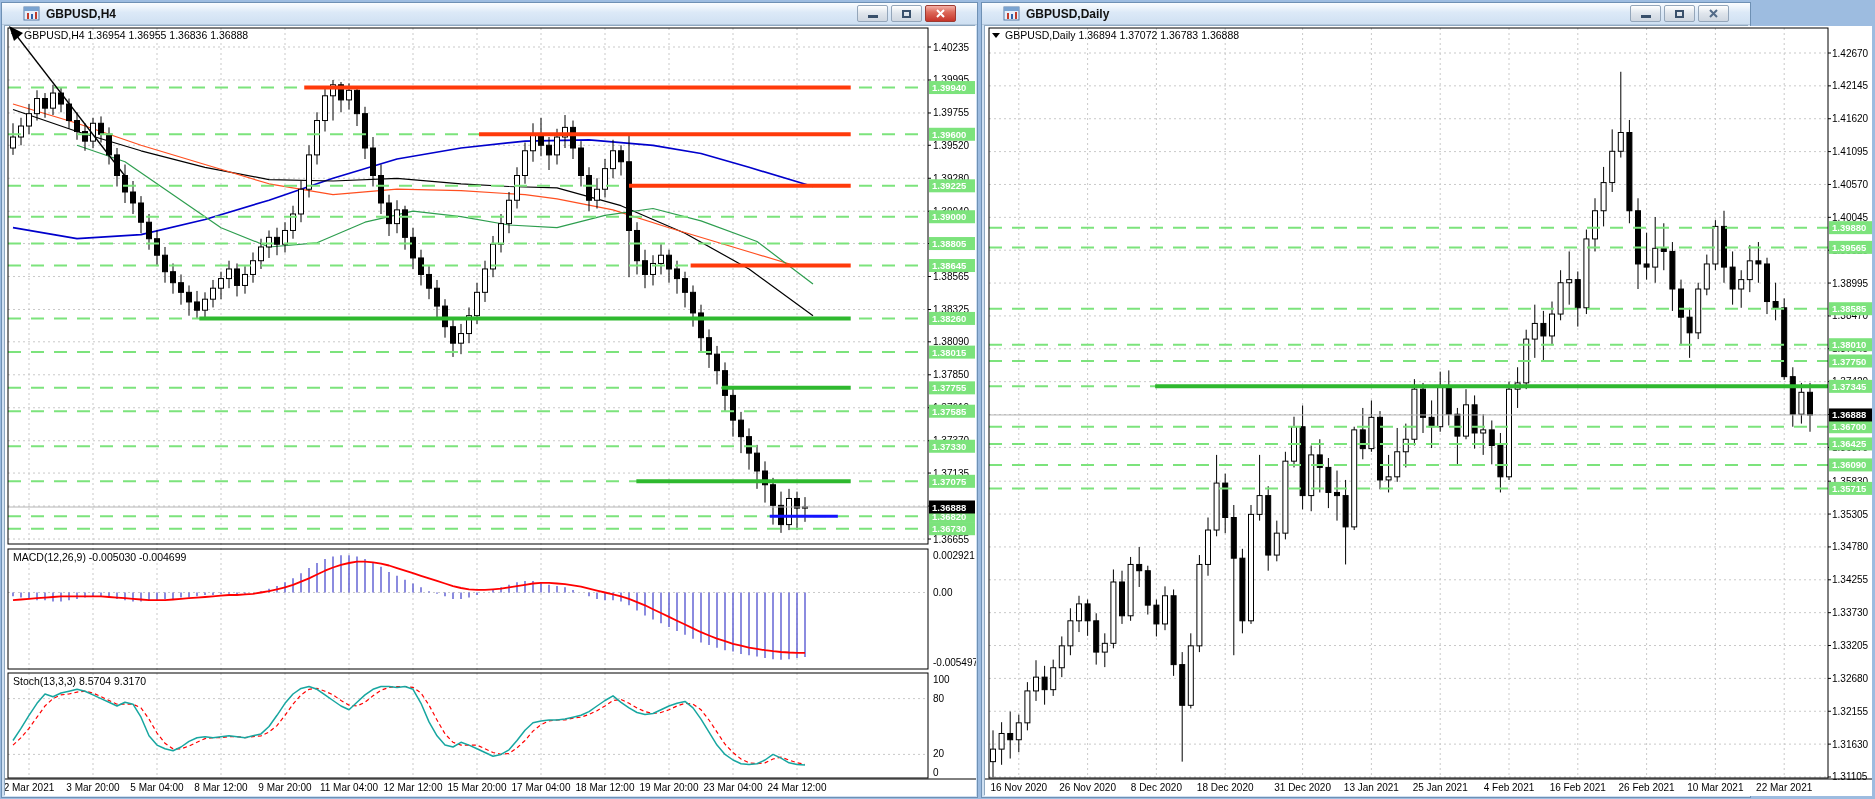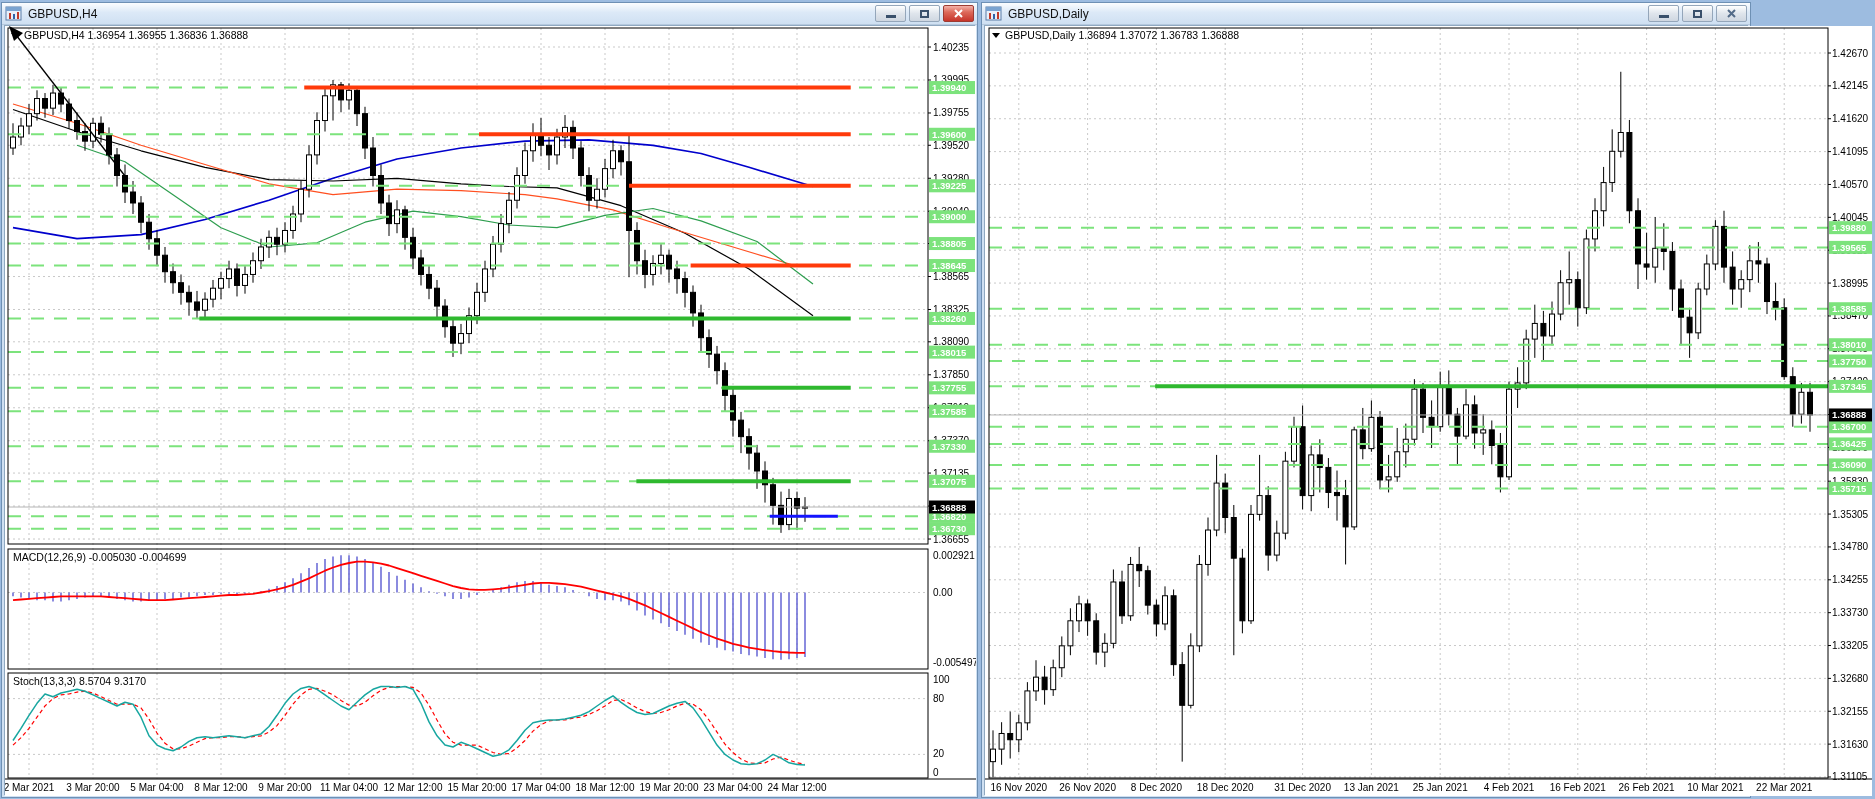--- a/index.html
+++ b/index.html
@@ -1,23 +1,23 @@
 <!DOCTYPE html>
 <html><head>
 <meta charset="utf-8">
 <style>
   html,body{margin:0;padding:0}
   body{width:1875px;height:799px;background:#9dbce0;overflow:hidden;position:relative;
        font-family:"Liberation Sans",sans-serif;}
   .window{position:absolute;top:2px;height:796px;background:#cfe0f2;border:1px solid #6e90b4;box-sizing:border-box}
   #win-h4{left:1px;width:977px}
   #win-daily{left:981px;width:770px}
-  .titlebar{height:21px;display:flex;align-items:center;padding:0 3px;
+  .titlebar{height:21px;display:flex;align-items:center;padding:0 21px;
     background:linear-gradient(#fbfdff,#dce9f7 45%,#cfe0f2);border-bottom:1px solid #b5c9de;
-    font-size:12px;font-weight:normal;color:#111;user-select:none}
+    font-size:12px;font-weight:bold;color:#111;user-select:none}
   .titlebar .title{margin-left:5px;flex:1}
   .wicon{width:18px;height:15px;display:block}
   .wbtns{display:flex;gap:3px}
   .wbtn{width:29px;height:15px;border:1px solid #94a6ba;border-radius:2px;
     background:linear-gradient(#ffffff,#dfe5ec 50%,#cfd7e1);
     display:flex;align-items:center;justify-content:center}
   .wbtn.red{background:linear-gradient(#f3b2a9,#dd6a5b 40%,#c6352b);border-color:#9d3b33}
   .g-min{width:10px;height:3px;background:#39506b;margin-top:6px}
   .g-res{width:9px;height:8px;border:2px solid #39506b;box-sizing:border-box}
   .chart-area{position:absolute;left:2px;right:2px;top:22px;bottom:2px;background:#fff;border:1px solid #8fa8c0}

